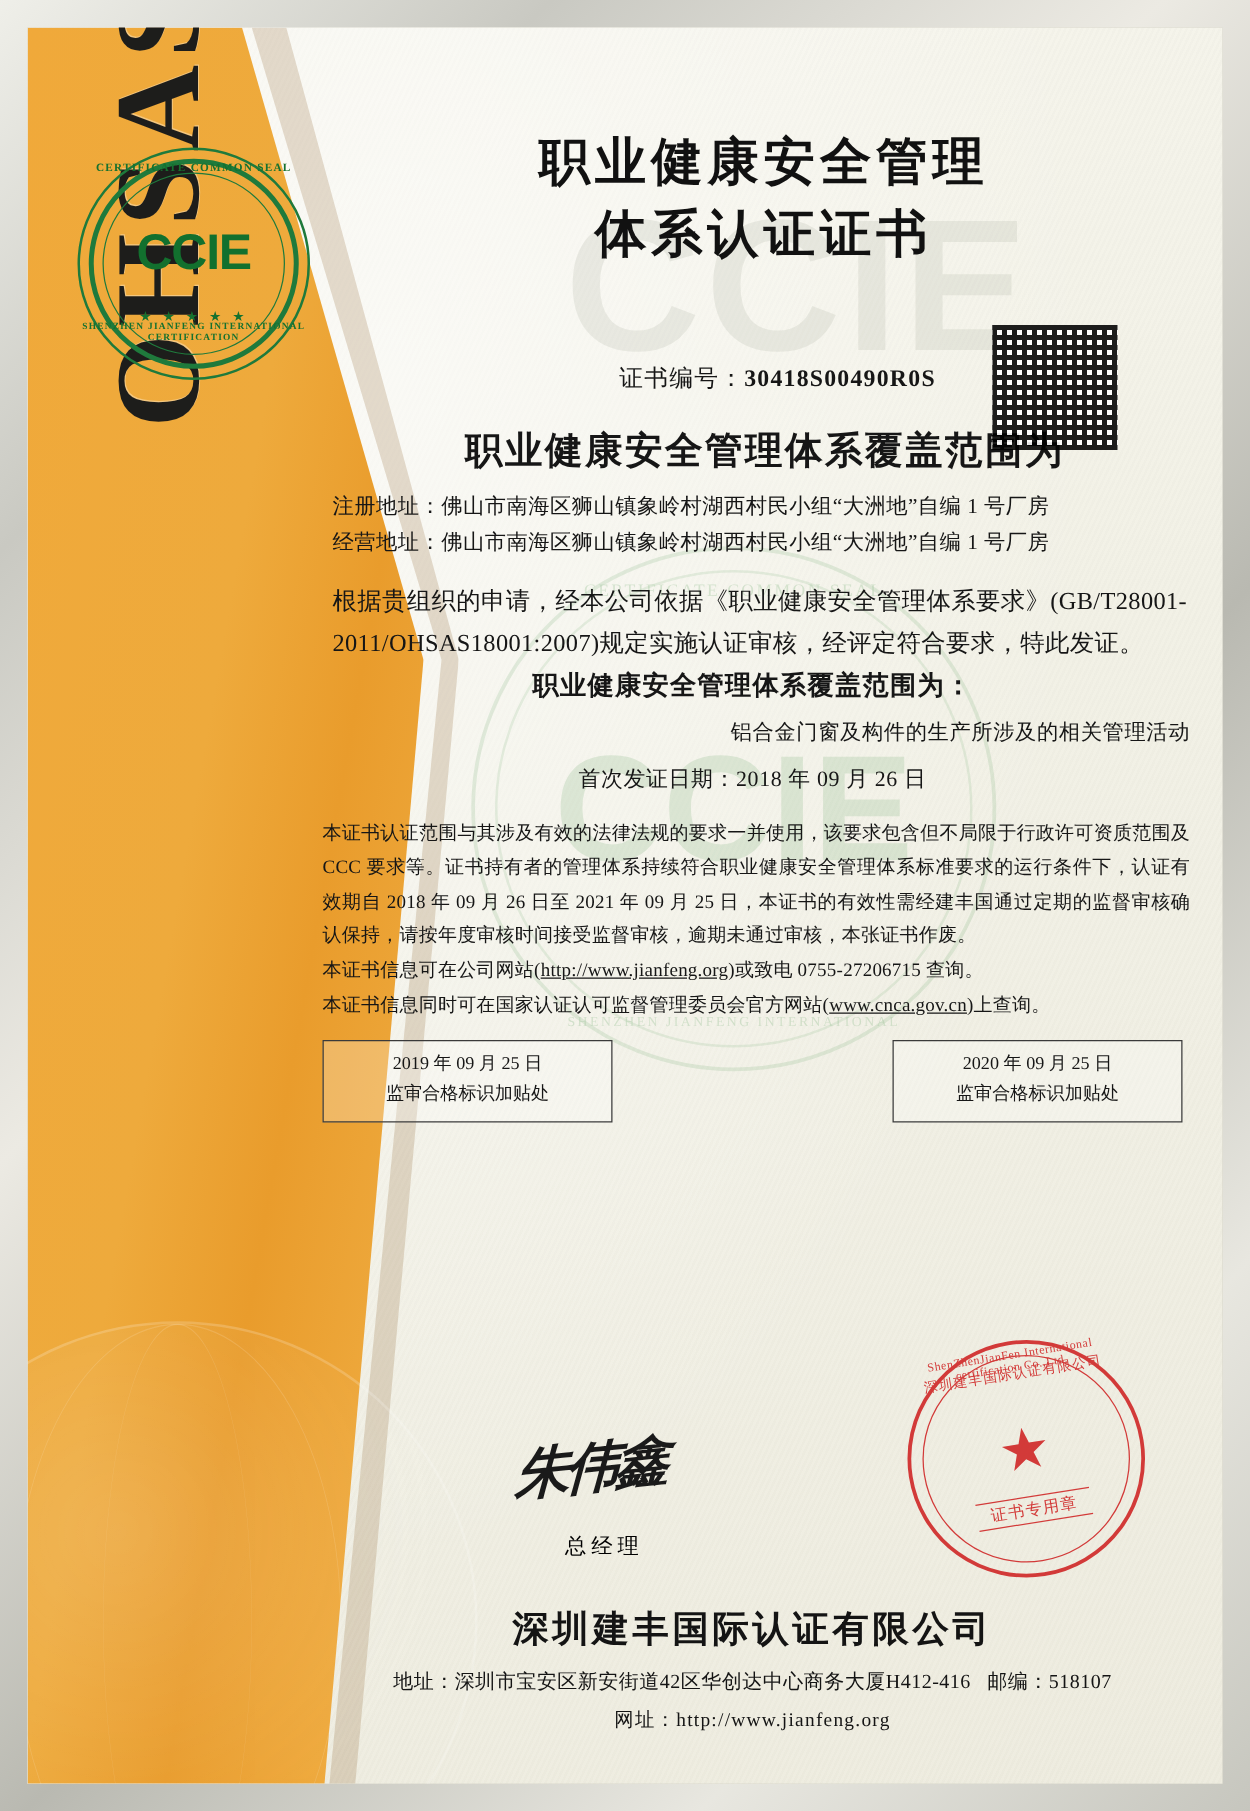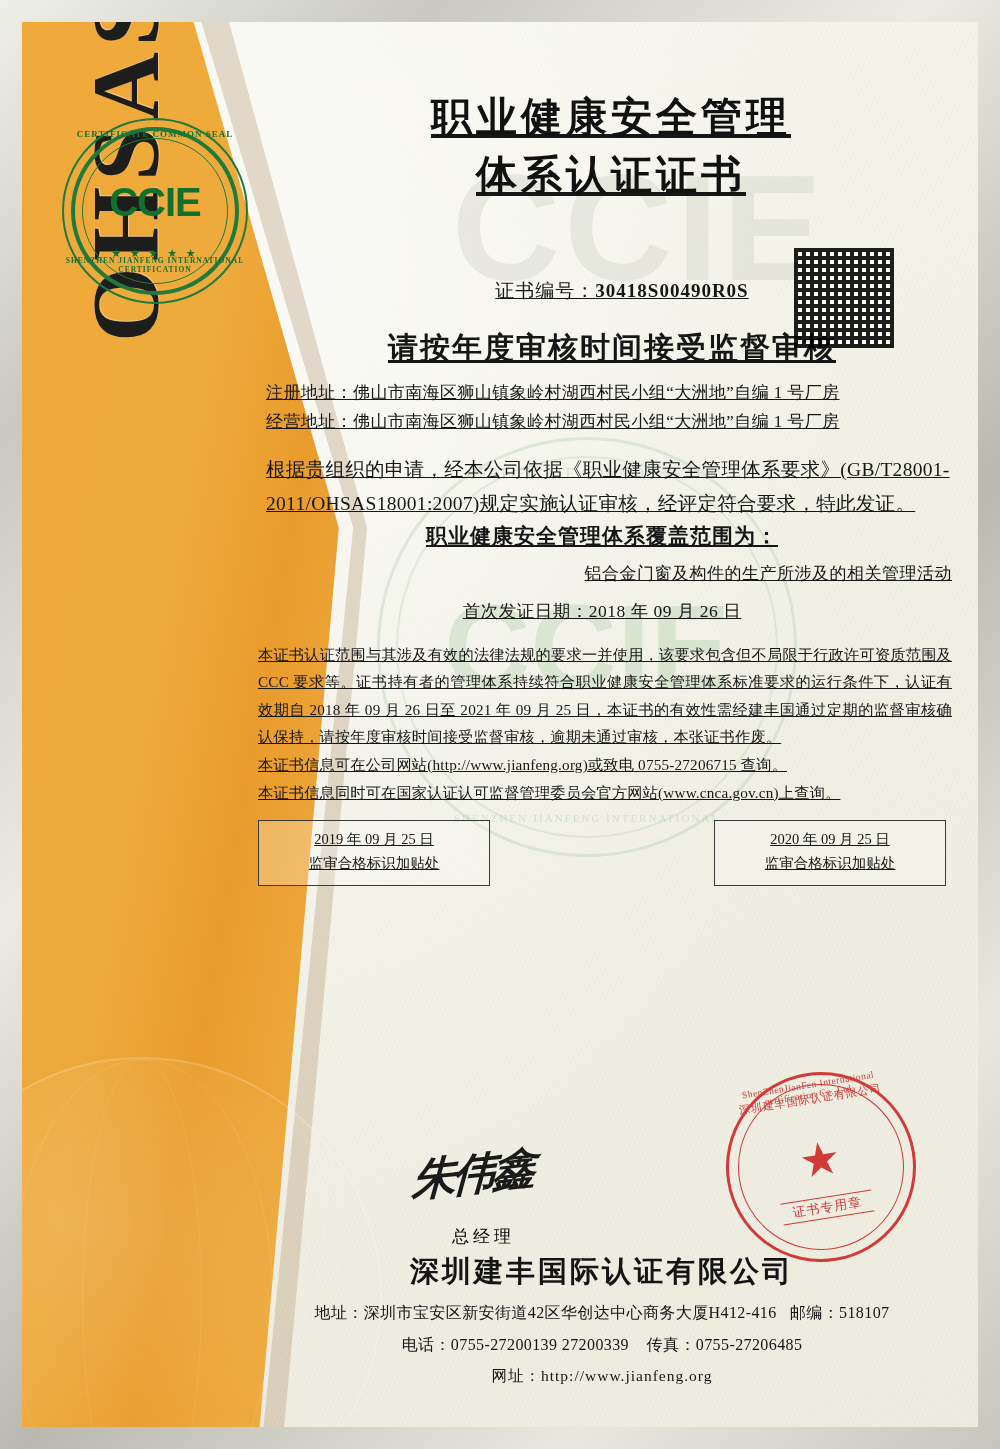--- a/index.html
+++ b/index.html
@@ -161,24 +161,23 @@
     font-size: 150px;
     font-weight: bold;
     color: rgba(160,165,150,.18);
     font-family: "Liberation Sans", sans-serif;
     letter-spacing: 4px;
   }
 
   
   .content {
     position: absolute;
-    left: 230px; top: 48px;
+    left: 230px; top: 60px;
     width: 700px;
     color: #161616;
-    text-decoration: underline;
   }
   .doc-title {
     text-align: center;
     font-size: 41px;
     font-weight: bold;
     letter-spacing: 4px;
     line-height: 1.42;
     color: #111;
     margin: 18px 0 0 18px;
   }
@@ -400,21 +399,21 @@
         <div>职业健康安全管理</div>
         <div>体系认证证书</div>
       </div>
 
       <div class="qr"></div>
 
       <div class="cert-no">
         <span>证书编号：</span><b>30418S00490R0S</b>
       </div>
 
-      <div class="company">请按年度审核时间接受监督审核</div>
+      <div class="company">职业健康安全管理体系覆盖范围为</div>
 
       <div class="addr-line">
         <span>注册地址：</span><span>佛山市南海区狮山镇象岭村湖西村民小组“大洲地”自编 1 号厂房</span>
       </div>
       <div class="addr-line">
         <span>经营地址：</span><span>佛山市南海区狮山镇象岭村湖西村民小组“大洲地”自编 1 号厂房</span>
       </div>
 
 
       <div class="para">根据贵组织的申请，经本公司依据《职业健康安全管理体系要求》(GB/T28001-2011/OHSAS18001:2007)规定实施认证审核，经评定符合要求，特此发证。</div>
@@ -461,23 +460,19 @@
         <div class="seal-bottom">证书专用章</div>
       </div>
     </div>
 
     <div class="footer">
       <div class="issuer">深圳建丰国际认证有限公司</div>
       <div class="footer-line">
         <span>地址：</span><span>深圳市宝安区新安街道42区华创达中心商务大厦H412-416</span>
         &nbsp;&nbsp;<span>邮编：</span><span>518107</span>
       </div>
-      <div class="footer-line">
-        <span>电话：</span><span>0755-27200139    27200339</span>
-        &nbsp;&nbsp;&nbsp;<span>传真：</span><span>0755-27206485</span>
-      </div>
       <div class="footer-url">
         <span>网址：</span><span>http://www.jianfeng.org</span>
       </div>
     </div>
 
   </div>
 </div>
 
 </body></html>

